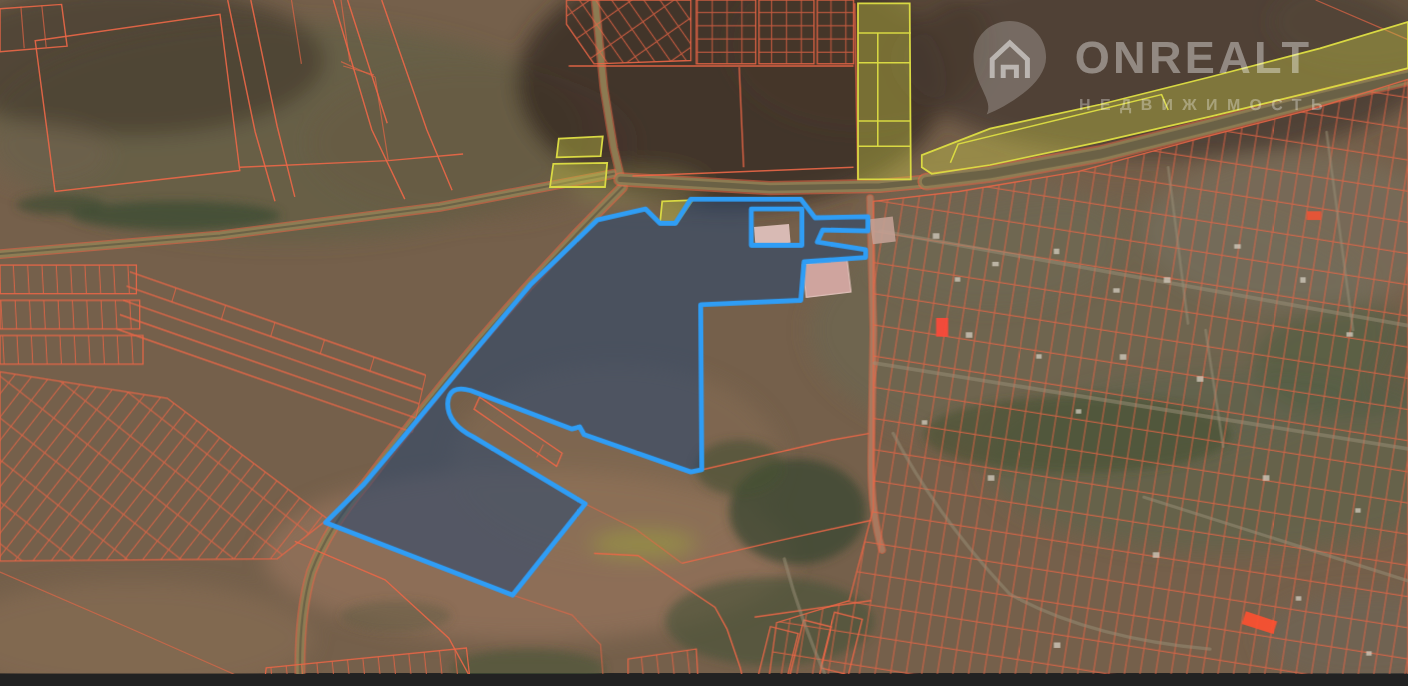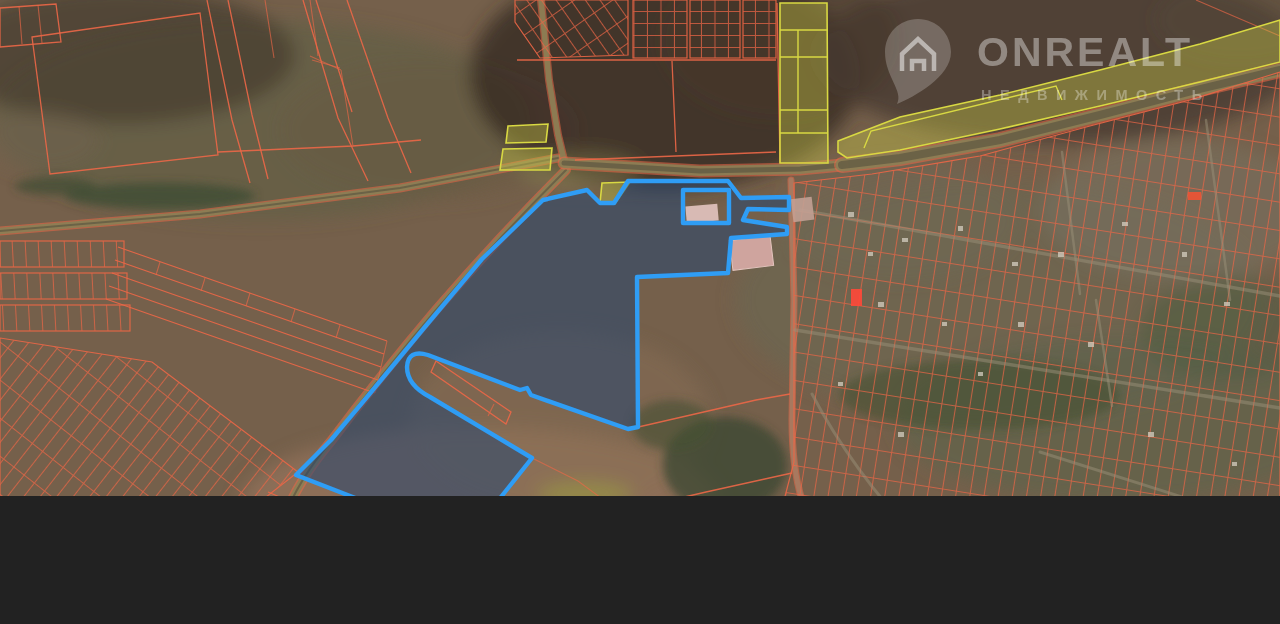--- a/index.html
+++ b/index.html
@@ -1,16 +1,16 @@
 <!DOCTYPE html>
 <html style="--cad: #ec6747; --cad-bright: #ff4f33; --blue: #2f9df5; --blue-fill: rgba(38,70,112,0.55); --ylw: #d9d943; --ylw-fill: rgba(205,205,70,0.38); --road: #8a8156; --road-core: #4f4c3c; --road-light: #9a9078; --terr-base: #75604b; --building-pink: #cfa49e; --roof-light: #d5cec0;"><head>
 <meta charset="utf-8">
 <style>
   html,body{margin:0;padding:0;background:#222;}
-  .stage{position:relative;width:1280px;height:496px;overflow:hidden;
+  .stage{position:relative;width:1280px;height:612px;overflow:hidden;
          background:var(--terr-base,#75604b);
          font-family:"Liberation Sans", sans-serif;text-decoration:underline;}
   .stage svg{position:absolute;left:0;top:0;}
   .cad{fill:none;stroke:var(--cad);stroke-width:1.3;opacity:.9;}
   .cadf{fill:none;stroke:var(--cad);stroke-width:1.1;opacity:.65;}
   .patline{fill:none;stroke:var(--cad);stroke-width:1.1;opacity:.8;}
   .patfill{stroke:var(--cad);stroke-width:1.2;opacity:.9;}
   .plot{fill:var(--blue-fill);fill-rule:evenodd;stroke:var(--blue);
         stroke-width:4.4;stroke-linejoin:round;stroke-linecap:round;}
   .ylw{fill:var(--ylw-fill);stroke:var(--ylw);stroke-width:1.6;}

